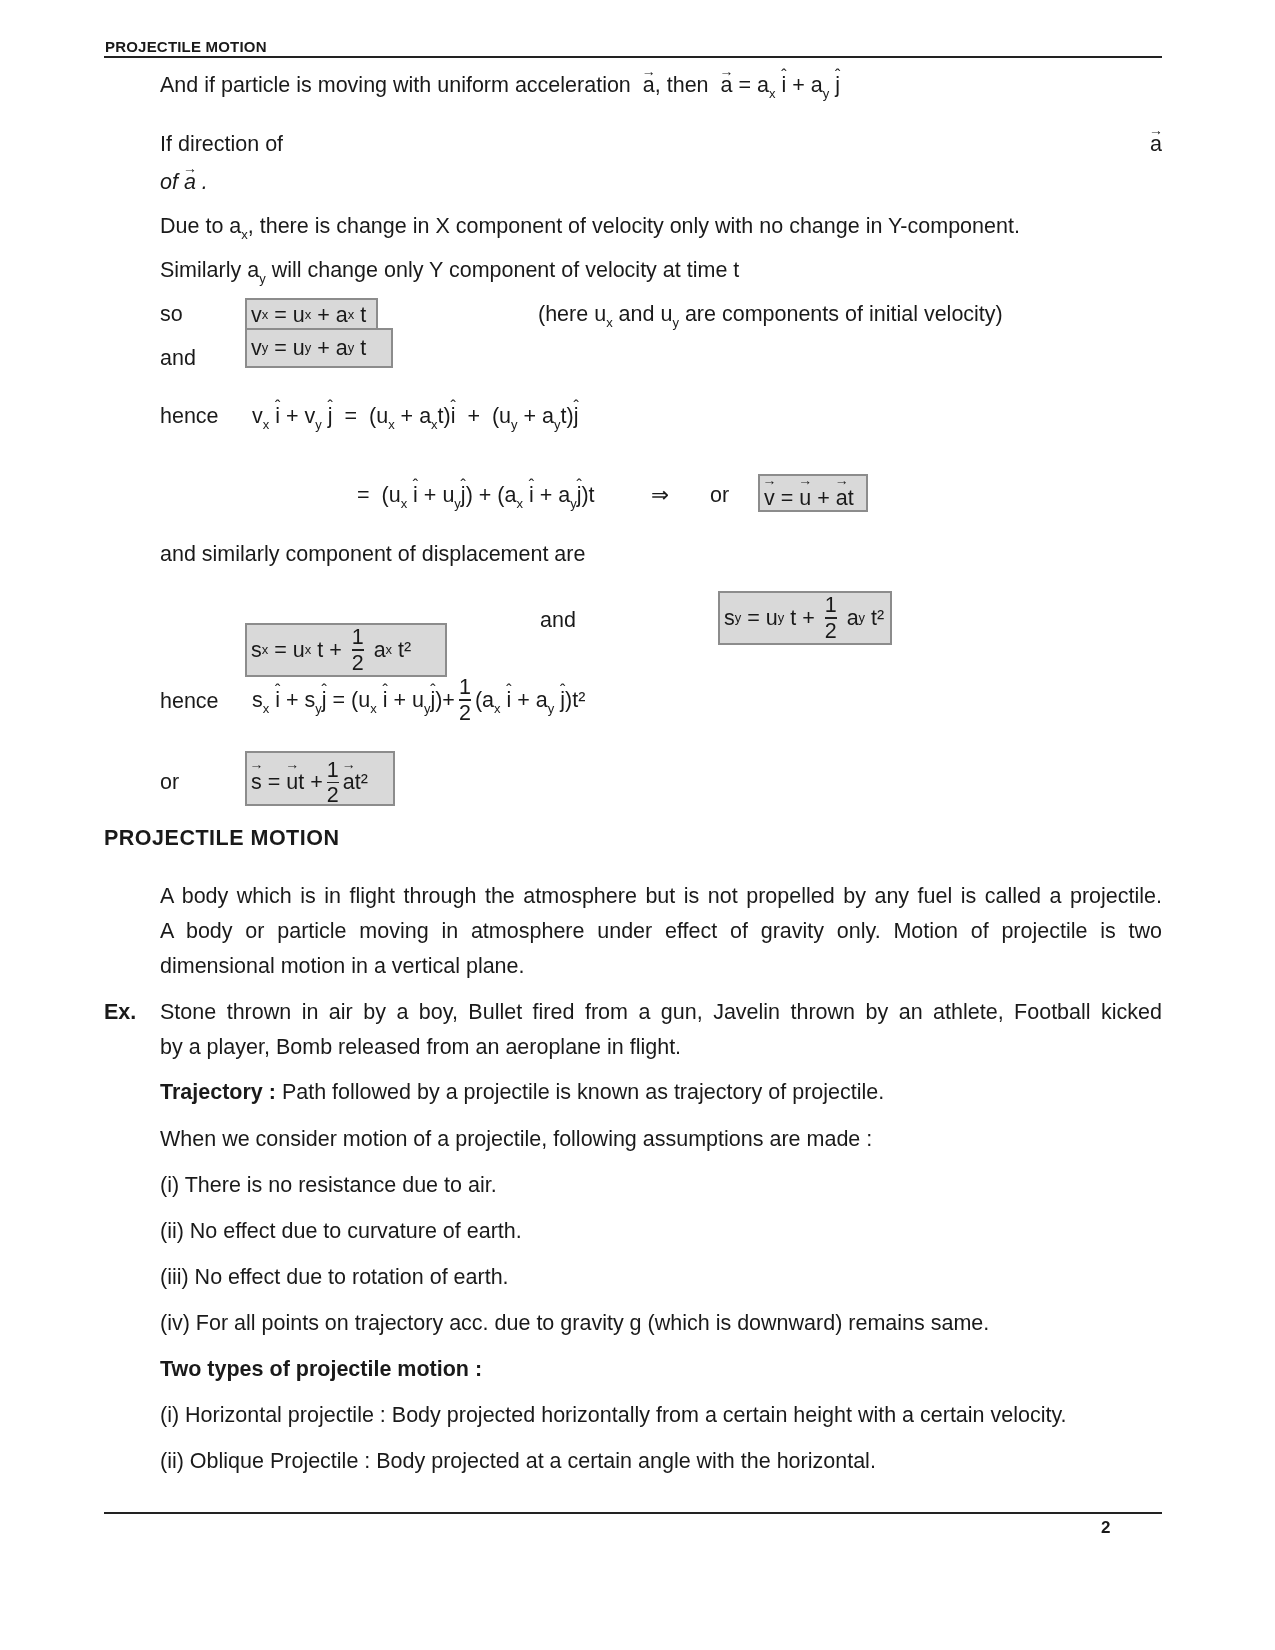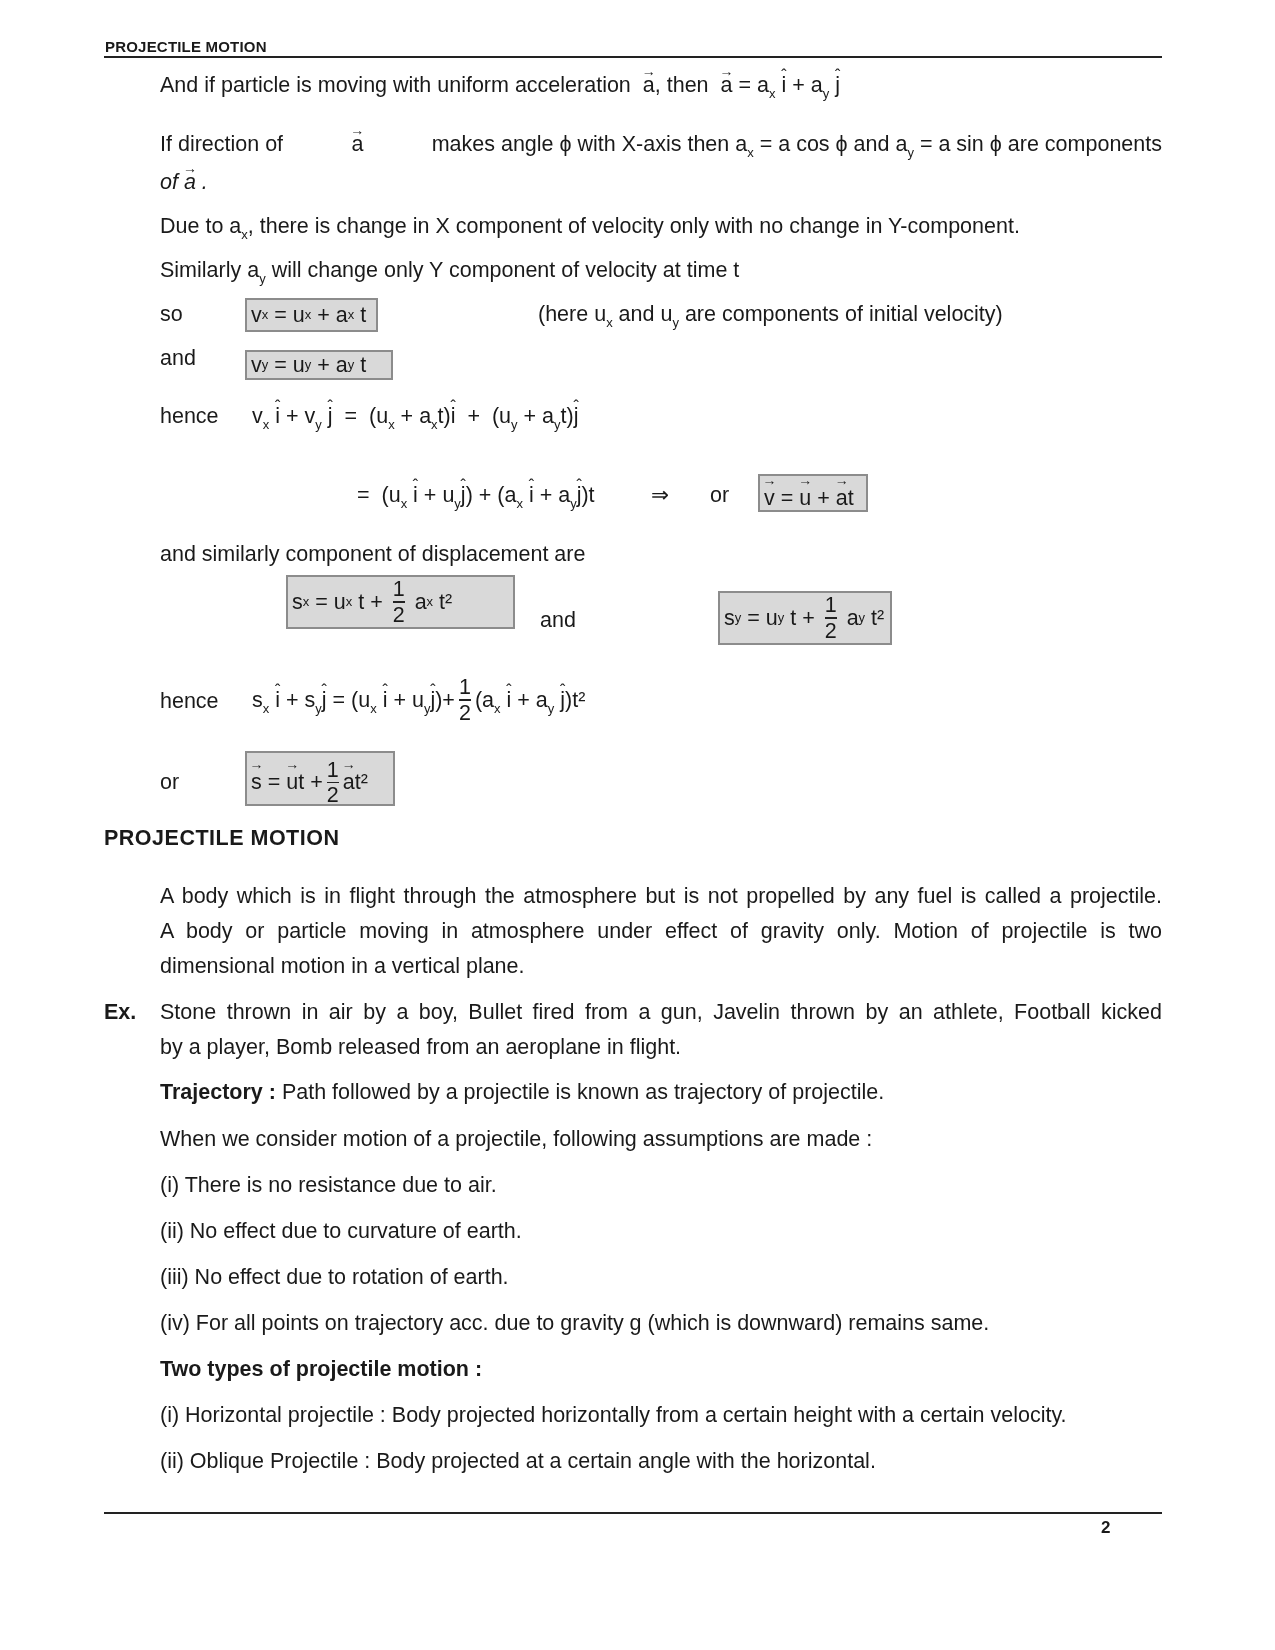--- a/index.html
+++ b/index.html
@@ -31,59 +31,58 @@
 
 <div class="abs txt" style="left:160px; top:72px;">
   <span>And if particle is moving with uniform acceleration</span>&nbsp;
   <span class="vec">a</span><span>, then</span>&nbsp;
   <span class="vec">a</span> = a<sub>x</sub> <span class="hat">i</span> + a<sub>y</sub> <span class="hat">j</span>
 </div>
 
 <div class="abs txt" style="left:160px; top:131px; width:1002px; display:flex; justify-content:space-between;">
   <span>If direction of</span>
   <span class="vec">a</span>
-  <span><span>makes angle ϕ with X-axis then a</span><sub>x</sub><span> = a cos ϕ and a</span><sub>y</sub><span> = a sin ϕ are components</span></span>
 </div>
 <div class="abs txt" style="left:160px; top:169px;font-style:italic;">
   <span>of</span> <span class="vec">a</span> .
 </div>
 
 <div class="abs txt" style="left:160px; top:213px;">
   <span>Due to a</span><sub>x</sub><span>, there is change in X component of velocity only with no change in Y-component.</span>
 </div>
 <div class="abs txt" style="left:160px; top:257px;text-align:right;">
   <span>Similarly a</span><sub>y</sub><span> will change only Y component of velocity at time t</span>
 </div>
 
 <div class="abs txt" style="left:160px; top:301px;">so</div>
 <div class="box" style="left:245px; top:298px; width:133px; height:34px;">v<sub>x</sub>&nbsp;=&nbsp;u<sub>x</sub>&nbsp;+&nbsp;a<sub>x</sub>&nbsp;t</div>
 <div class="abs txt" style="left:538px; top:301px;">
   <span>(here u</span><sub>x</sub><span> and u</span><sub>y</sub><span> are components of initial velocity)</span>
 </div>
 
 <div class="abs txt" style="left:160px; top:345px;">and</div>
-<div class="box" style="left:245px; top:350px; width:148px; height:30px;">v<sub>y</sub>&nbsp;=&nbsp;u<sub>y</sub>&nbsp;+&nbsp;a<sub>y</sub>&nbsp;t</div>
+<div class="box" style="left:245px; top:328px; width:148px; height:40px;">v<sub>y</sub>&nbsp;=&nbsp;u<sub>y</sub>&nbsp;+&nbsp;a<sub>y</sub>&nbsp;t</div>
 
 <div class="abs txt" style="left:160px; top:403px;">hence</div>
 <div class="abs txt" style="left:252px; top:403px;">
   v<sub>x</sub> <span class="hat">i</span> + v<sub>y</sub> <span class="hat">j</span> &nbsp;=&nbsp; (u<sub>x</sub> + a<sub>x</sub>t)<span class="hat">i</span> &nbsp;+&nbsp; (u<sub>y</sub> + a<sub>y</sub>t)<span class="hat">j</span>
 </div>
 
 <div class="abs txt" style="left:357px; top:482px;">
   = &nbsp;(u<sub>x</sub> <span class="hat">i</span> + u<sub>y</sub><span class="hat">j</span>) + (a<sub>x</sub> <span class="hat">i</span> + a<sub>y</sub><span class="hat">j</span>)t
 </div>
 <div class="abs txt" style="left:651px; top:482px;">⇒</div>
 <div class="abs txt" style="left:710px; top:482px;">or</div>
 <div class="box" style="left:758px; top:474px; width:110px; height:38px; padding-top:10px;">
   <span class="vec">v</span>&nbsp;=&nbsp;<span class="vec">u</span>&nbsp;+&nbsp;<span class="vec">a</span>t
 </div>
 
 <div class="abs txt" style="left:160px; top:541px;">and similarly component of displacement are</div>
 
-<div class="box" style="left:245px; top:575px; width:229px; height:54px;margin-left:41px;">
+<div class="box" style="left:245px; top:623px; width:202px; height:54px;">
   s<sub>x</sub>&nbsp;=&nbsp;u<sub>x</sub>&nbsp;t&nbsp;+&nbsp;<span class="frac">
       <span>1</span>
       <span class="bar"></span>
       <span>2</span>
     </span>&nbsp;a<sub>x</sub>&nbsp;t²
 </div>
 <div class="abs txt" style="left:540px; top:607px;">and</div>
 <div class="box" style="left:682px; top:591px; width:174px; height:54px;margin-left:36px;">
   s<sub>y</sub>&nbsp;=&nbsp;u<sub>y</sub>&nbsp;t&nbsp;+&nbsp;<span class="frac">
       <span>1</span>

